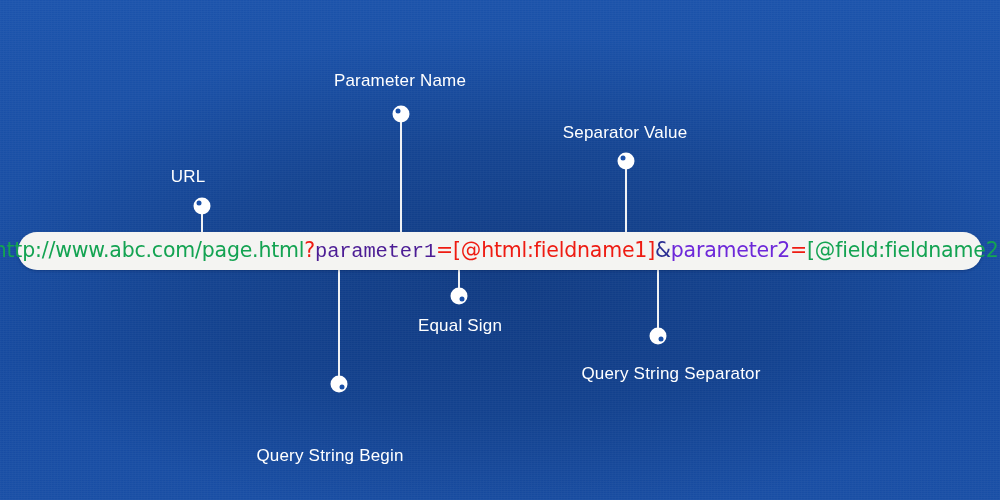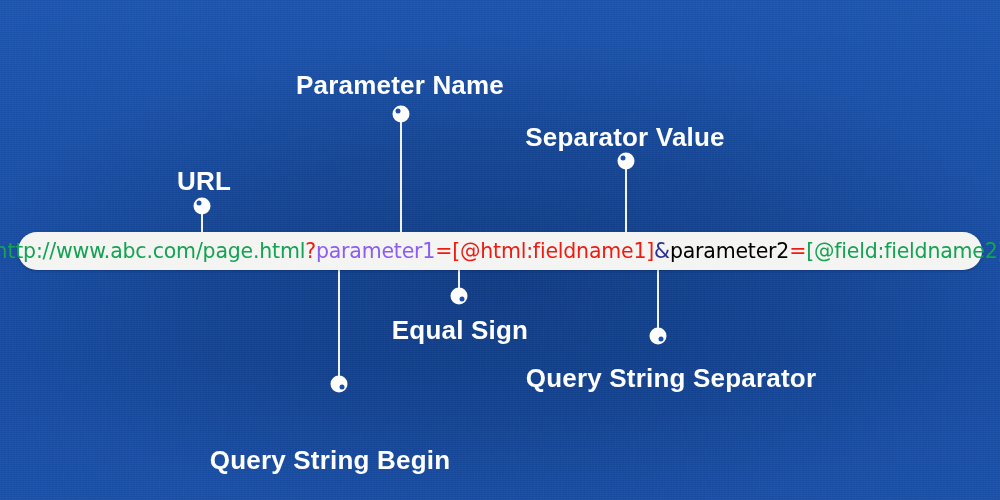--- a/index.html
+++ b/index.html
@@ -59,37 +59,37 @@
     font-family: "DejaVu Sans", sans-serif;
     font-size: 20.5px;
     letter-spacing: -0.2px;
     white-space: nowrap;
     line-height: 1;
   }
   #url-text span { display: inline; }
 
   .seg-base     { color: #13a352; }
   .seg-qmark    { color: #ee1b12; }
-  .seg-pname1   { color: #8b5cf6; }
+  .seg-pname1   { color: #4c1d95; font-family: Liberation Mono, monospace; }
   .seg-val1     { color: #ee1b12; }
   .seg-amp      { color: #2b2f93; }
-  .seg-pname2   { color: #000000; }
+  .seg-pname2   { color: #6d28d9; }
   .seg-eq2      { color: #ee1b12; }
   .seg-val2     { color: #13a352; }
 
   
   .callout {
     position: absolute;
     z-index: 5;
   }
   .callout-label {
     position: absolute;
     color: #ffffff;
-    font-size: 26px;
-    font-weight: 700;
+    font-size: 17px;
+    font-weight: 400;
     letter-spacing: 0.2px;
     white-space: nowrap;
     line-height: 1;
     transform: translateX(-50%);
   }
   .leader-line {
     position: absolute;
     width: 2px;
     background: #f0f2f5;
     transform: translateX(-50%);
@@ -121,21 +121,21 @@
 
   <div id="grain"></div>
 
   <div id="url-bar">
     <div id="url-text">
       <span class="seg-base">http://www.abc.com/page.html</span><span class="seg-qmark">?</span><span class="seg-pname1">parameter1</span><span class="seg-val1">=</span><span class="seg-val1">[@html:fieldname1]</span><span class="seg-amp">&amp;</span><span class="seg-pname2">parameter2</span><span class="seg-eq2">=</span><span class="seg-val2">[@field:fieldname2]</span>
     </div>
   </div>
 
   <div class="callout">
-    <div class="callout-label" style="left:204px; top:168px;">URL</div>
+    <div class="callout-label" style="left:188px; top:168px;">URL</div>
     <div class="leader-line" style="left:202px; top:206px; height:32px;"></div>
     <div class="pin up" style="left:202px; top:206px;"></div>
   </div>
 
   <div class="callout">
     <div class="callout-label" style="left:400px; top:72px;">Parameter Name</div>
     <div class="leader-line" style="left:401px; top:114px; height:124px;"></div>
     <div class="pin up" style="left:401px; top:114px;"></div>
   </div>
 

